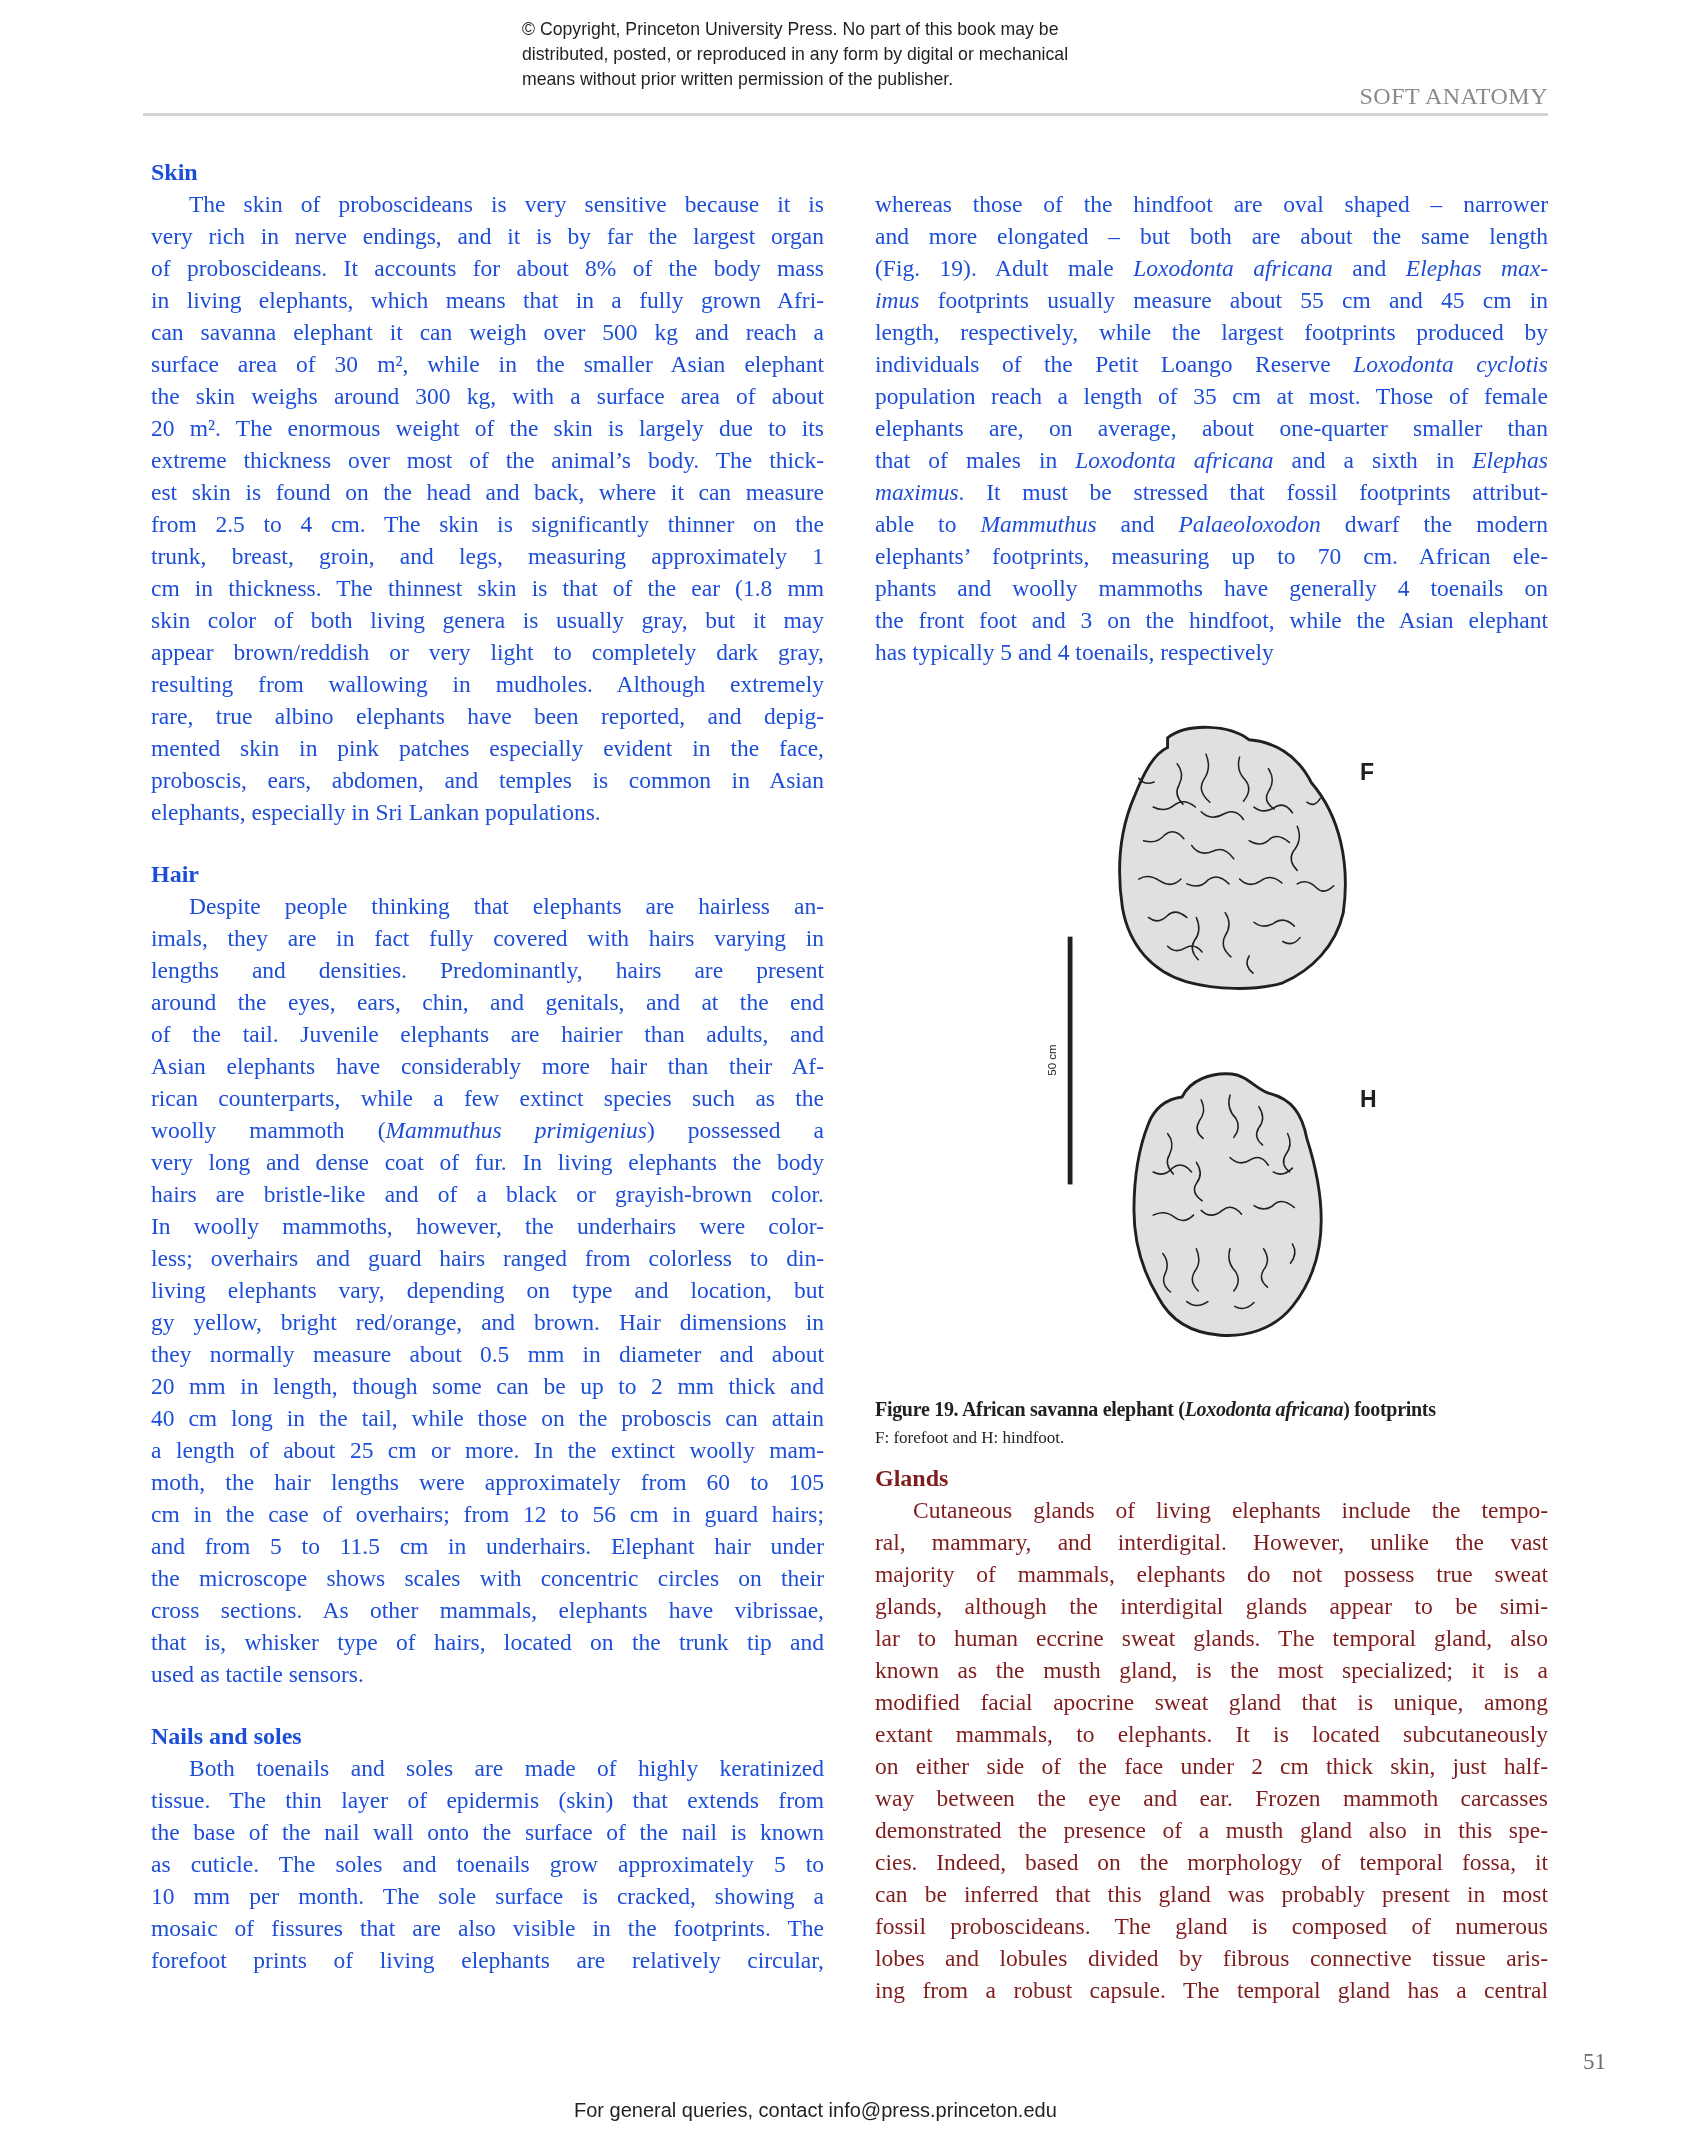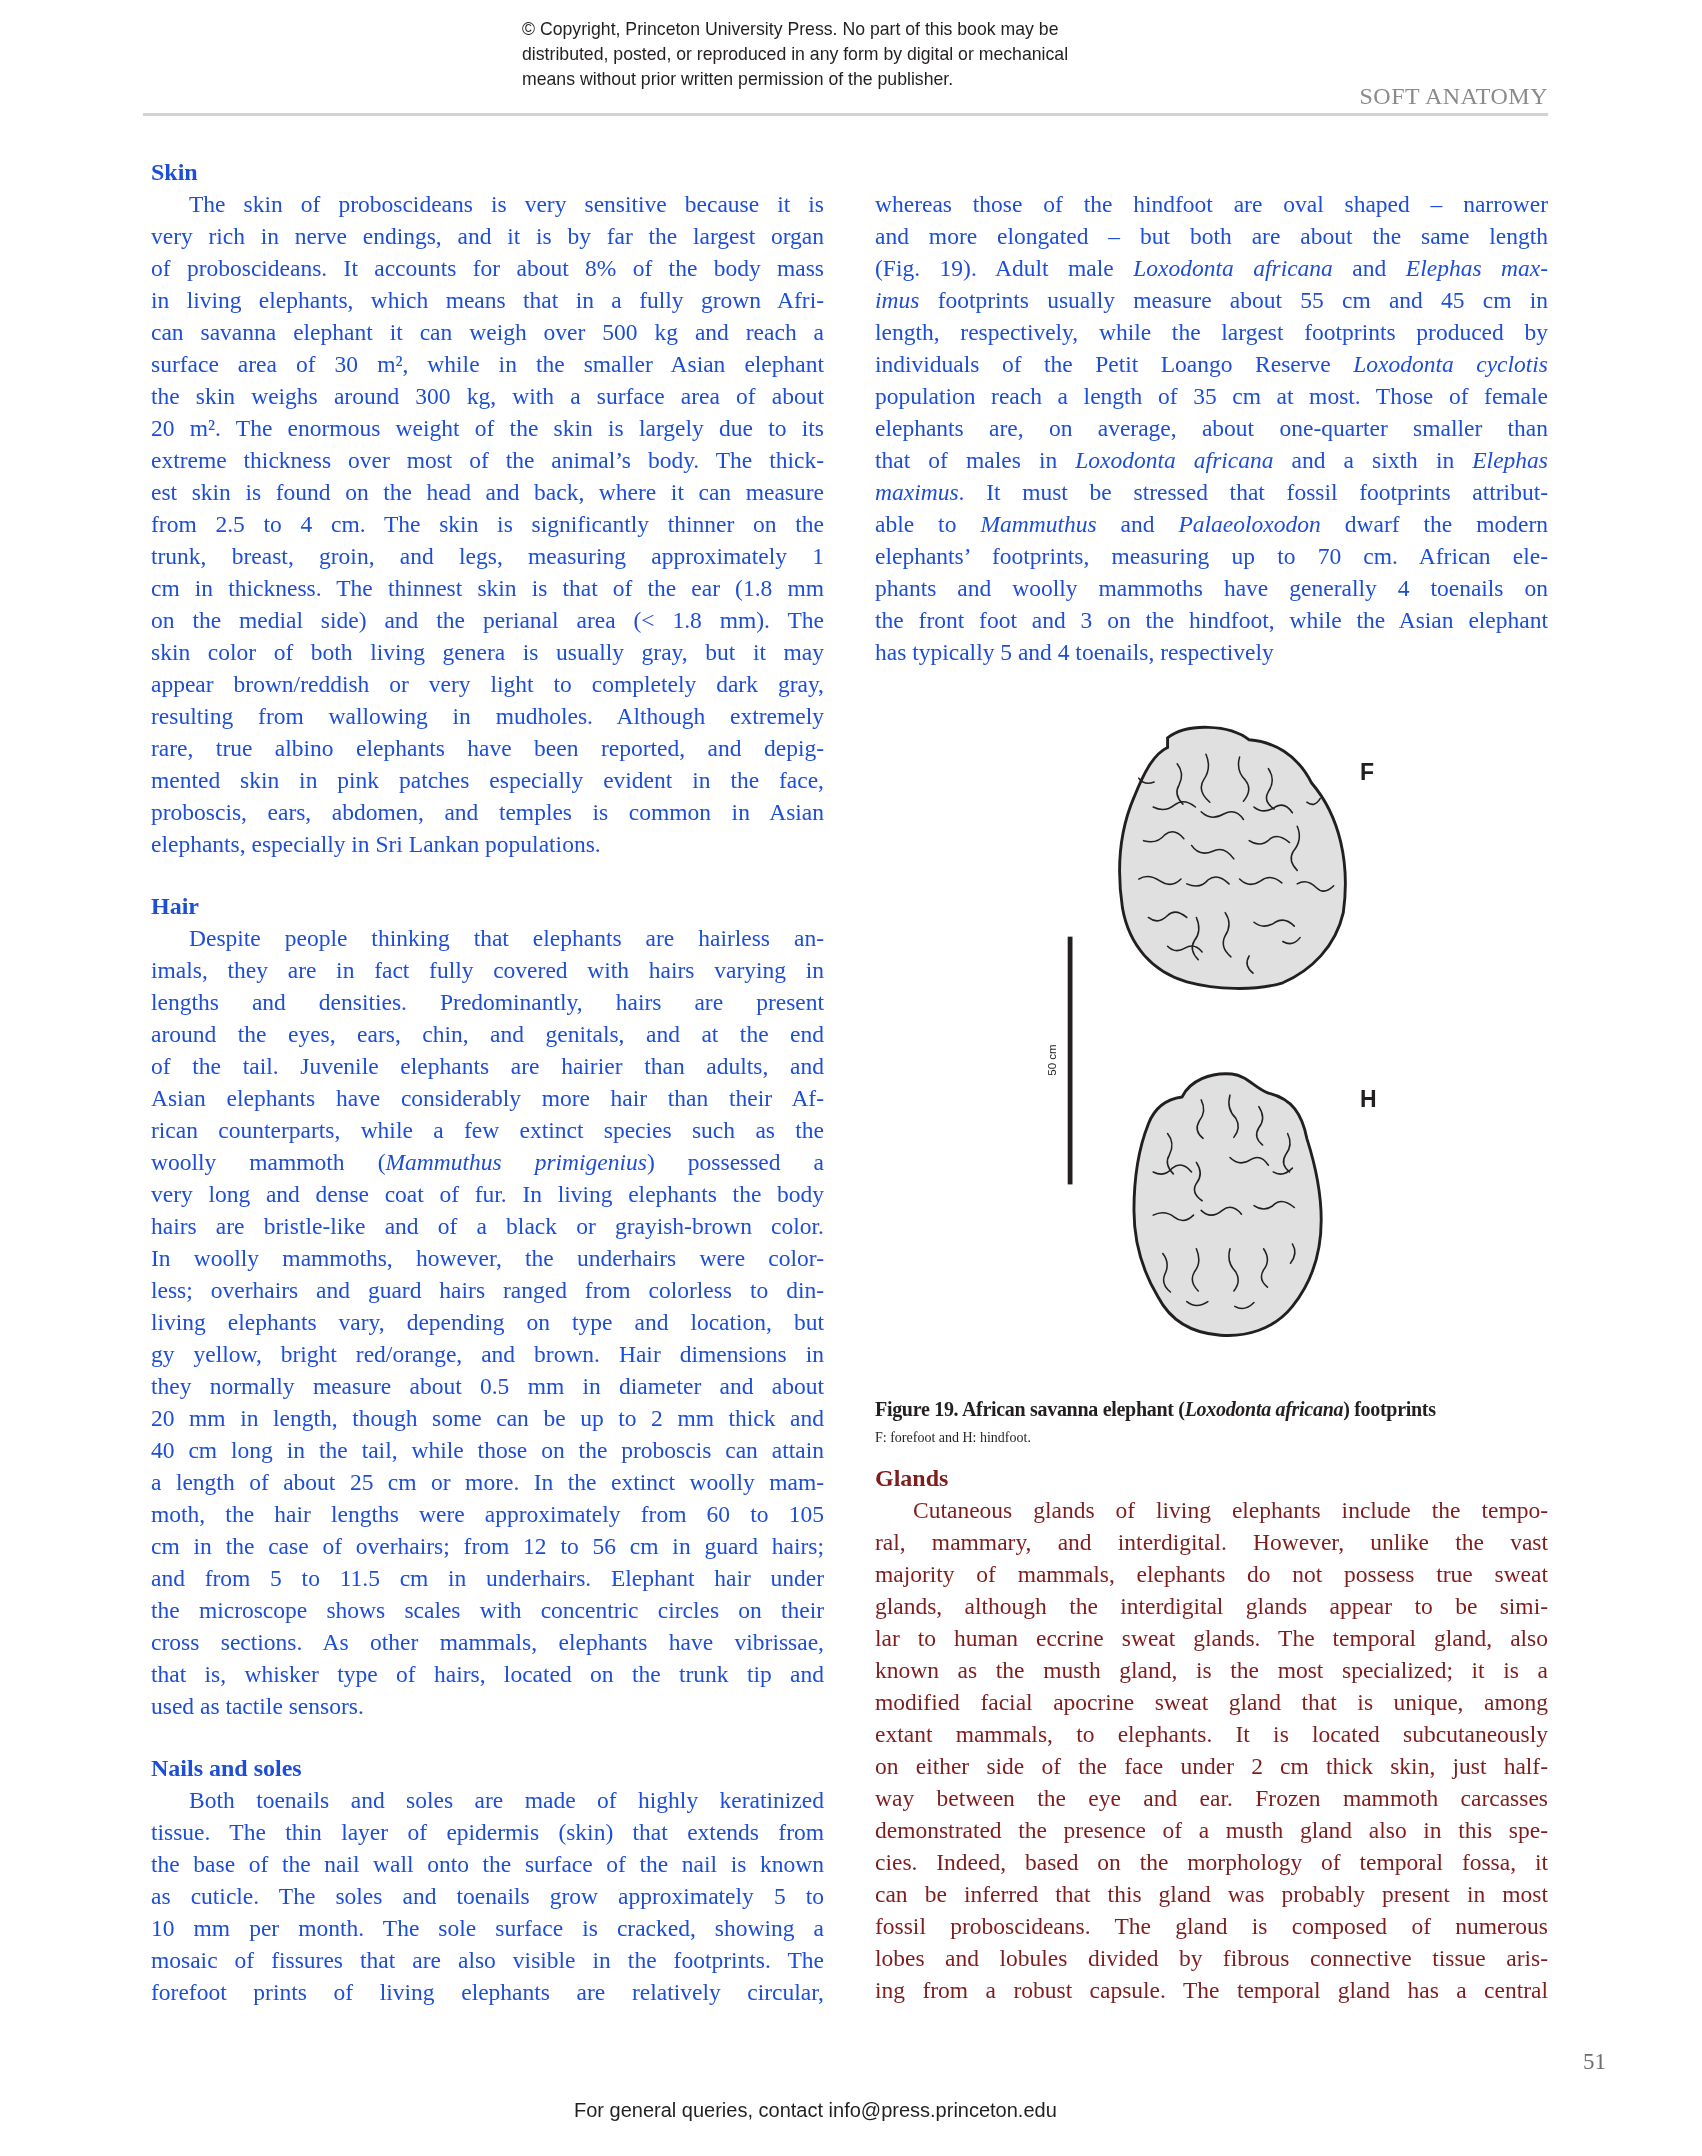--- a/index.html
+++ b/index.html
@@ -26,21 +26,21 @@
 
   .figure { position:absolute; left:1009px; top:711px; width:538px; height:653px; }
   .figure svg { position:absolute; left:0; top:0; }
   .fig-label { position:absolute; font-family:"Liberation Sans", sans-serif; font-weight:bold; font-size:23px; color:#231f20; }
   .scale-label { position:absolute; font-family:"Liberation Sans", sans-serif; font-size:11.5px; color:#231f20;
     transform:rotate(-90deg); transform-origin:center; white-space:nowrap; }
 
   .caption { position:absolute; left:875px; top:1372px; width:677px; font-family:Liberation Serif, serif; color:#231f20;margin-top:23px; }
   .caption-title { font-size:20px; font-weight:bold; line-height:29px; white-space:nowrap; letter-spacing:-0.3px; }
   .caption-title em { font-style:italic; }
-  .caption-body { font-size:14px; line-height:27px; }
+  .caption-body { font-size:17px; line-height:27px; }
 
   .col-glands { position:absolute; left:875px; top:1462px; width:673px; font-family:"Liberation Serif", "DejaVu Serif", serif; font-size:23.5px; color:#7f1d1d; }
 
   .page-number { position:absolute; left:1583px; top:2049px; font-size:23px; color:#6e6e6e; font-family:"Liberation Serif", serif; }
   .footer-contact { position:absolute; left:574px; top:2099px; font-size:20px; color:#231f20; font-family:"Liberation Sans", sans-serif; }
 </style>
 </head>
 <body>
 
 <div class="copyright sans">
@@ -61,21 +61,20 @@
         <div class="line"><span>in living elephants, which means that in a fully grown Afri-</span></div>
         <div class="line"><span>can savanna elephant it can weigh over 500 kg and reach a</span></div>
         <div class="line"><span>surface area of 30 m², while in the smaller Asian elephant</span></div>
         <div class="line"><span>the skin weighs around 300 kg, with a surface area of about</span></div>
         <div class="line"><span>20 m². The enormous weight of the skin is largely due to its</span></div>
         <div class="line"><span>extreme thickness over most of the animal’s body. The thick-</span></div>
         <div class="line"><span>est skin is found on the head and back, where it can measure</span></div>
         <div class="line"><span>from 2.5 to 4 cm. The skin is significantly thinner on the</span></div>
         <div class="line"><span>trunk, breast, groin, and legs, measuring approximately 1</span></div>
         <div class="line"><span>cm in thickness. The thinnest skin is that of the ear (1.8 mm</span></div>
-        <div class="line"><span>on the medial side) and the perianal area (&lt; 1.8 mm). The</span></div>
         <div class="line"><span>skin color of both living genera is usually gray, but it may</span></div>
         <div class="line"><span>appear brown/reddish or very light to completely dark gray,</span></div>
         <div class="line"><span>resulting from wallowing in mudholes. Although extremely</span></div>
         <div class="line"><span>rare, true albino elephants have been reported, and depig-</span></div>
         <div class="line"><span>mented skin in pink patches especially evident in the face,</span></div>
         <div class="line"><span>proboscis, ears, abdomen, and temples is common in Asian</span></div>
         <div class="line last"><span>elephants, especially in Sri Lankan populations.</span></div>
       </div>
   </div>
   <div class="section-gap"></div>

